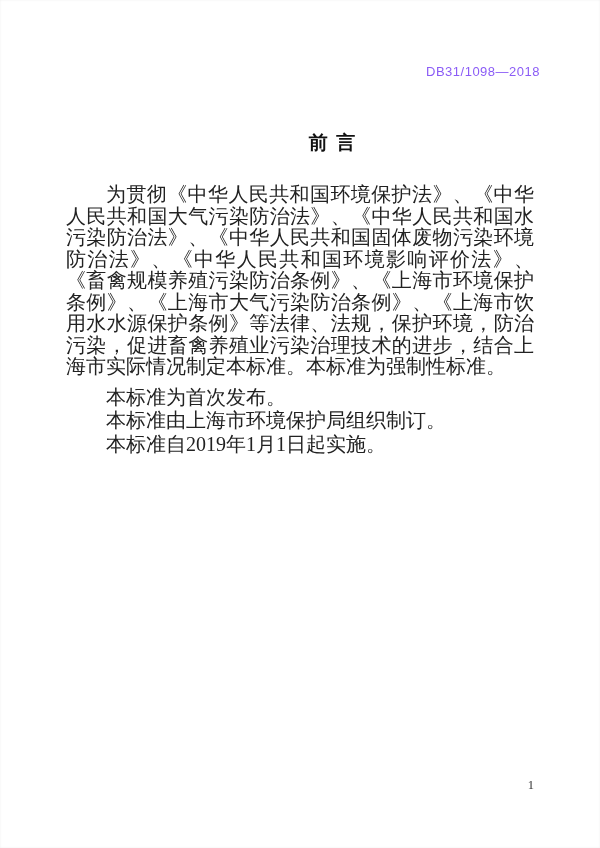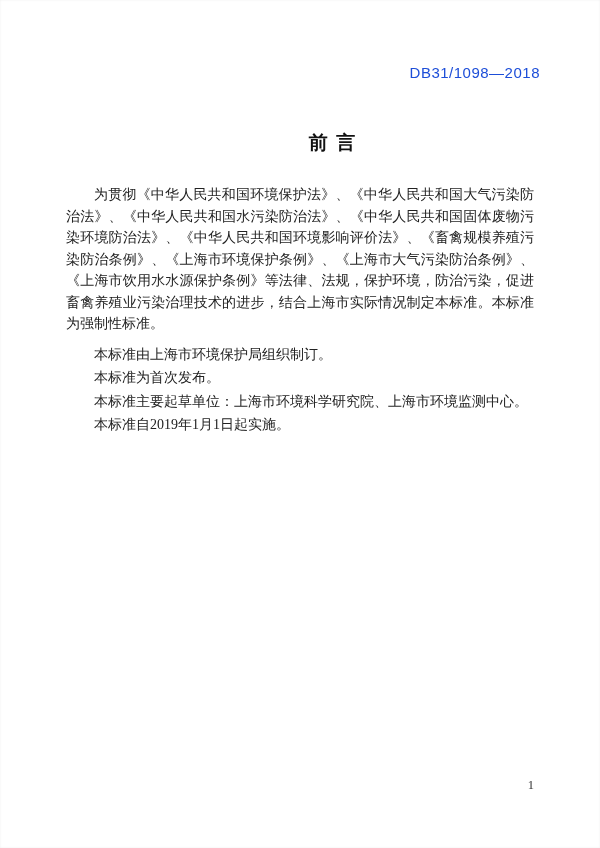--- a/index.html
+++ b/index.html
@@ -16,23 +16,23 @@
     overflow: hidden;
     font-family: "Liberation Serif", "DejaVu Serif", serif;
     color: #1f1f1f;
     box-shadow: inset 0 0 2px rgba(0,0,0,0.08);
   }
   .doc-number {
     position: absolute;
     top: 64px;
     right: 60px;
     font-family: "Liberation Sans", "DejaVu Sans", sans-serif;
-    font-size: 15px;
+    font-size: 13px;
     letter-spacing: 0.5px;
-    color: #1d4ed8;
+    color: #8b5cf6;
     white-space: nowrap;
   }
   .doc-title {
     position: absolute;
     top: 130px;
     left: 0;
     width: 100%;
     text-align: center;
     font-size: 19px;
     font-weight: bold;
@@ -43,21 +43,21 @@
     padding-left: 32px;
   }
   .body-text {
     position: absolute;
     top: 184px;
     left: 66px;
     width: 468px;
   }
   .body-text p {
     margin: 0 0 2px 0;
-    font-size: 14px;
+    font-size: 20px;
     line-height: 21.5px;
     text-align: justify;
     text-justify: inter-ideograph;
     text-indent: 2em;
     color: #222222;
   }
   .body-text p.para-gap {
     margin-bottom: 9px;
   }
   .page-number {
@@ -73,21 +73,20 @@
 <body>
 
 <div class="page">
 
   <div class="doc-number">DB31/1098—2018</div>
 
   <div class="doc-title">前言</div>
 
   <div class="body-text">
     <p class="para-gap">为贯彻《中华人民共和国环境保护法》、《中华人民共和国大气污染防治法》、《中华人民共和国水污染防治法》、《中华人民共和国固体废物污染环境防治法》、《中华人民共和国环境影响评价法》、《畜禽规模养殖污染防治条例》、《上海市环境保护条例》、《上海市大气污染防治条例》、《上海市饮用水水源保护条例》等法律、法规，保护环境，防治污染，促进畜禽养殖业污染治理技术的进步，结合上海市实际情况制定本标准。本标准为强制性标准。</p>
+    <p>本标准为首次发布。</p>
     <p>本标准由上海市环境保护局组织制订。</p>
-    <p>本标准为首次发布。</p>
-    <p>本标准主要起草单位：上海市环境科学研究院、上海市环境监测中心。</p>
     <p>本标准自2019年1月1日起实施。</p>
   </div>
 
   <div class="page-number">1</div>
 
 </div>
 
 </body></html>

